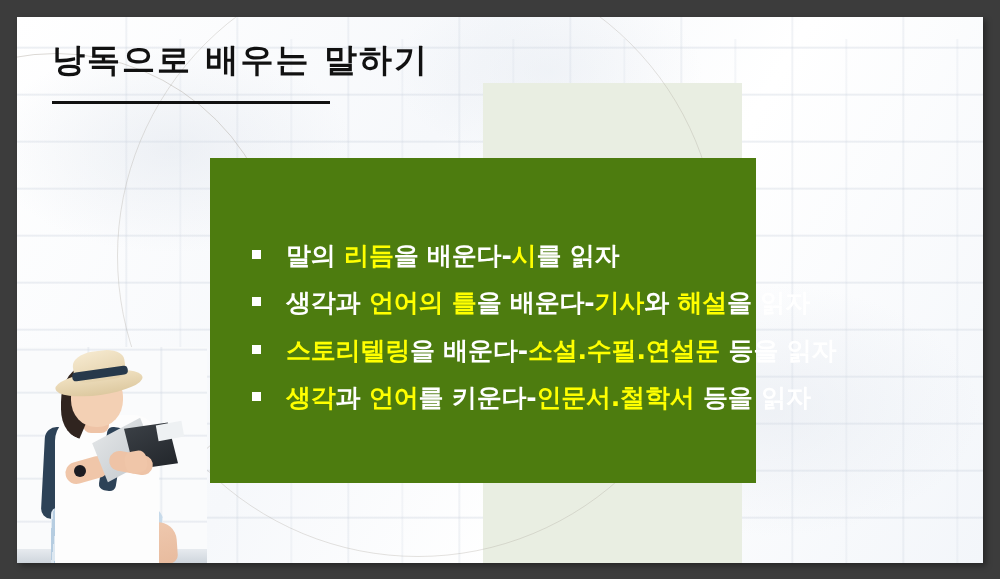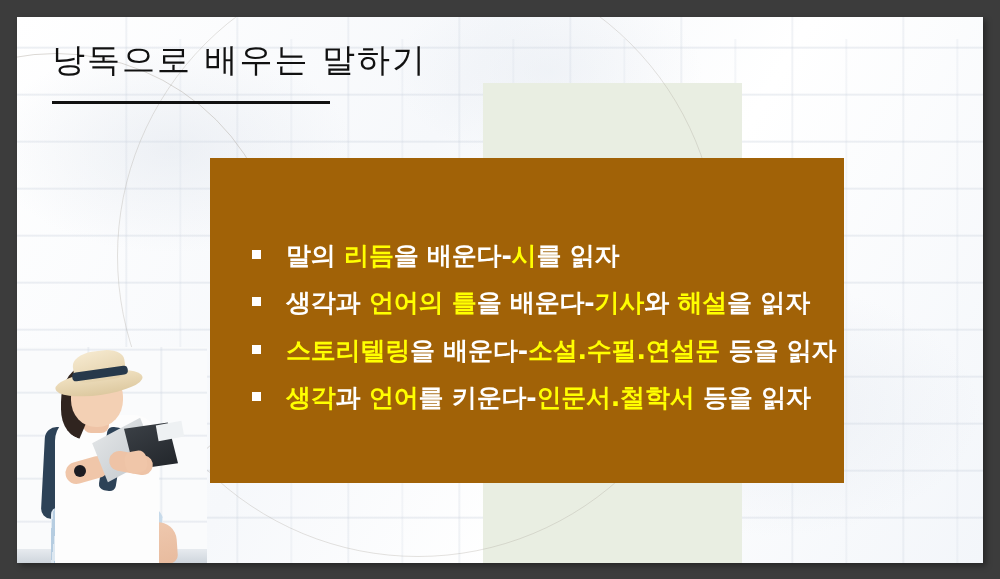--- a/index.html
+++ b/index.html
@@ -90,43 +90,43 @@
   
   .title-wrap {
     position: absolute;
     left: 35px;
     top: 26px;
     width: 420px;
   }
   .slide-title {
     font-family: "DejaVu Sans", "Liberation Sans", sans-serif;
     font-size: 33px;
-    font-weight: 400;
+    font-weight: 700;
     letter-spacing: 2px;
     color: #111111;
     line-height: 1.05;
     white-space: nowrap;
   }
   .title-rule {
     position: absolute;
     left: 0px;
     top: 58px;
     width: 278px;
     height: 3px;
     background: #111111;
   }
 
   
   .green-panel {
     position: absolute;
     left: 193px;
     top: 141px;
-    width: 634px;
+    width: 546px;
     height: 325px;
-    background: #a16207;
+    background: #4d7c0f;
   }
 
   .bullet-list {
     position: absolute;
     left: 42px;
     top: 82px;
     right: 10px;
   }
   .bullet-row {
     display: flex;

